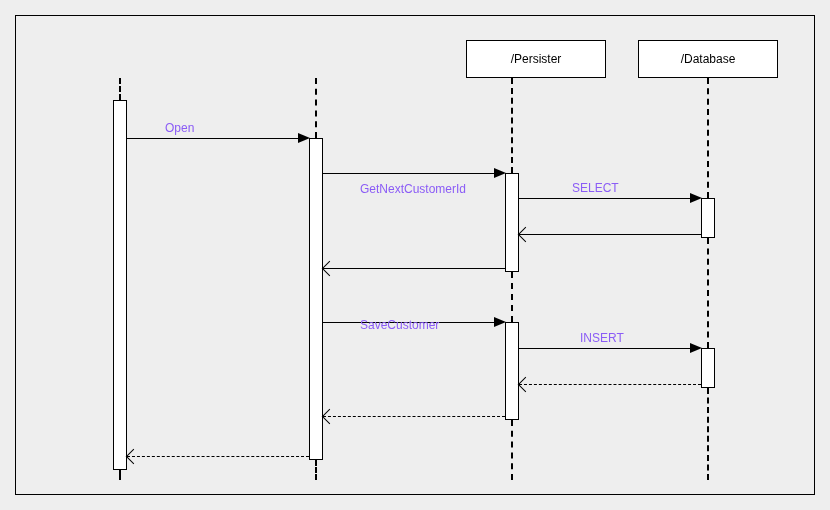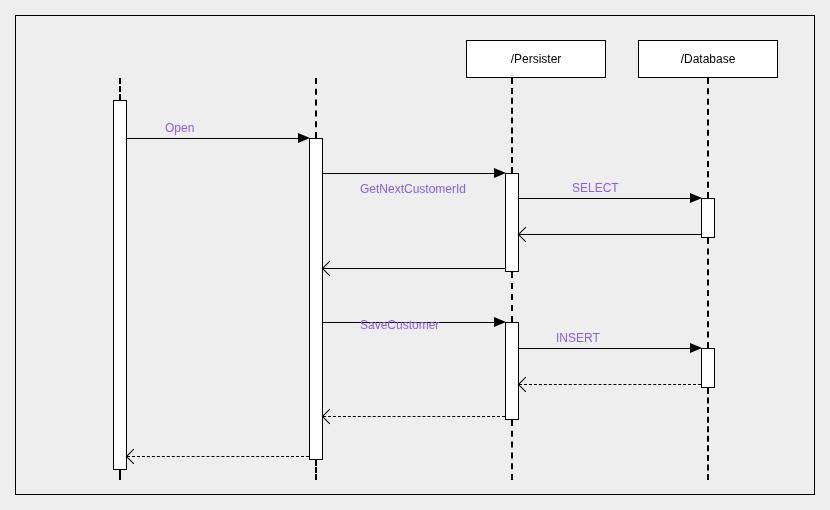--- a/index.html
+++ b/index.html
@@ -139,21 +139,21 @@
 
   <div class="msg solid" style="left:323px; top:268px; width:182px;"></div>
   <div class="half-arrow-left" style="left:324px; top:263px;"></div>
 
   <div class="msg solid" style="left:323px; top:322px; width:172px;"></div>
   <div class="arrow right" style="left:494px; top:317px;"></div>
   <div class="msg-label" style="left:360px; top:318px;">SaveCustomer</div>
 
   <div class="msg solid" style="left:519px; top:348px; width:172px;"></div>
   <div class="arrow right" style="left:690px; top:343px;"></div>
-  <div class="msg-label" style="left:556px; top:331px;">INSERT</div>
+  <div class="msg-label" style="left:580px; top:331px;">INSERT</div>
 
   <div class="msg dashed" style="left:519px; top:384px; width:182px;"></div>
   <div class="half-arrow-left" style="left:520px; top:379px;"></div>
 
   <div class="msg dashed" style="left:323px; top:416px; width:182px;"></div>
   <div class="half-arrow-left" style="left:324px; top:411px;"></div>
 
   <div class="msg dashed" style="left:127px; top:456px; width:182px;"></div>
   <div class="half-arrow-left" style="left:128px; top:451px;"></div>
 

